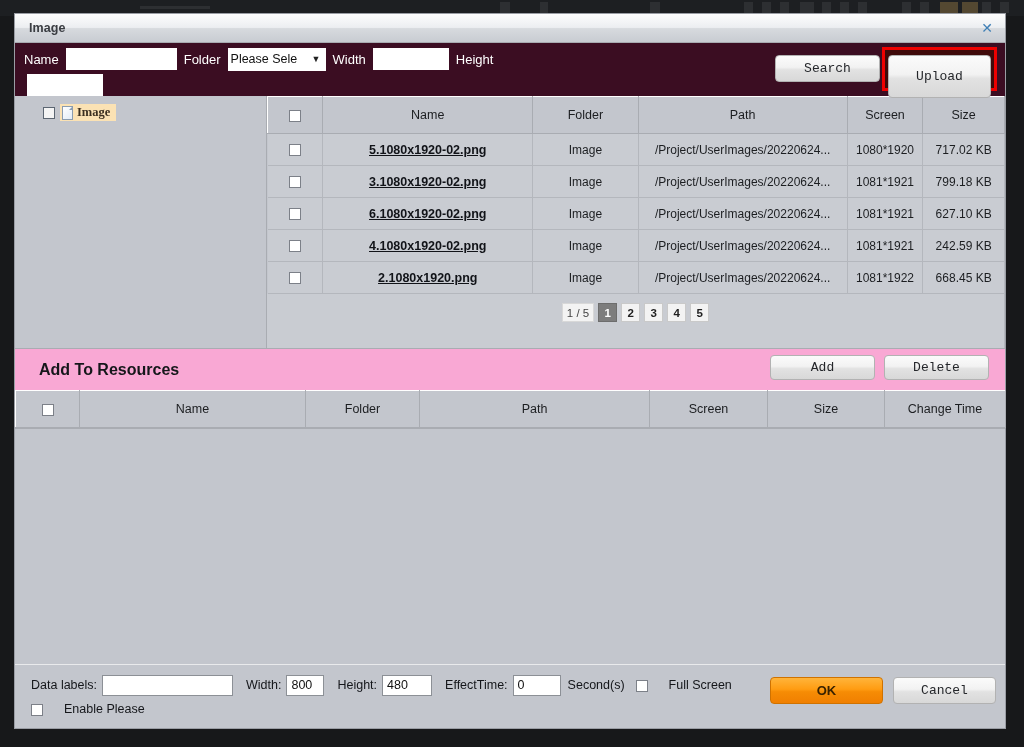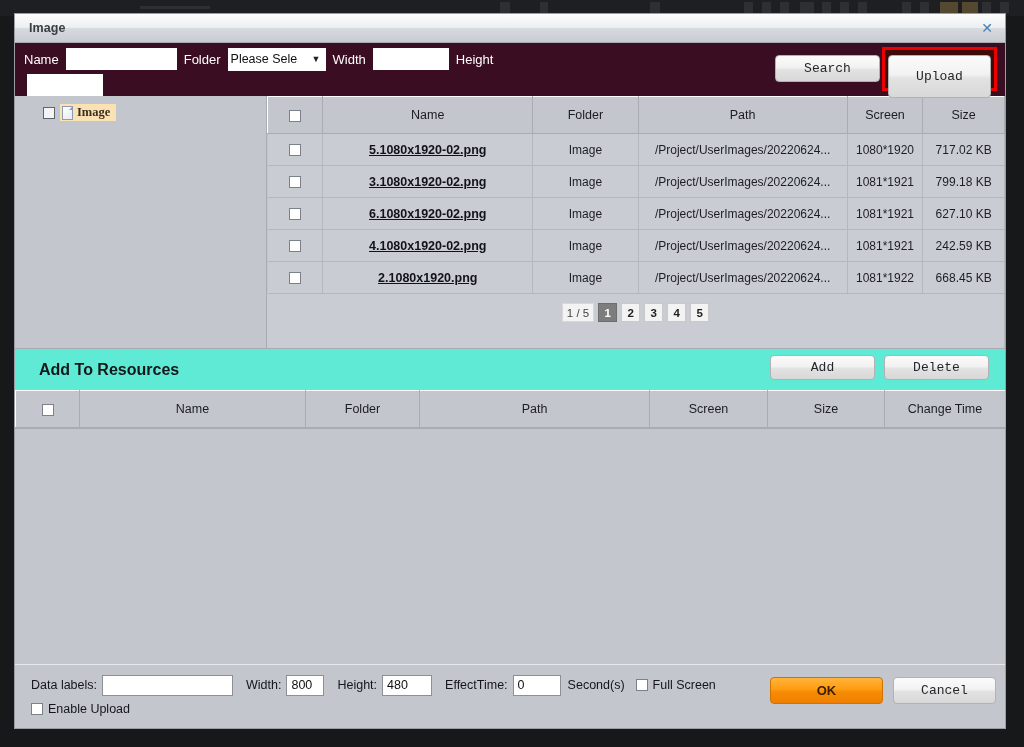--- a/index.html
+++ b/index.html
@@ -209,21 +209,21 @@
     padding: 0 4px; cursor: pointer; font-weight: bold;
   }
   .pg.info { font-weight: normal; color: #444; border-color: #d8d8d8; }
   .pg.active { background: #7d7d7d; color: #ffffff; border-color: #6d6d6d; }
 
   
   #res-header {
     flex: 0 0 41px;
     display: flex; align-items: center;
     padding: 0 16px 0 24px;
-    background: #5eead4;
+    background: #f9a8d4;
     position: relative;
   }
   #res-header .h2 { font-size: 16px; font-weight: bold; color: #15171a; }
   #res-header .btns { position: absolute; right: 16px; top: 6px; display: flex; gap: 9px; }
   #res-header .btns .gbtn { width: 105px; height: 25px; }
 
   #res-table-wrap { flex: 1; display: flex; flex-direction: column; background: #c3c6cd; }
   #res-empty { flex: 1; background: #c3c6cd; border-top: 1px solid #a9acb2; }
 
   
@@ -243,21 +243,21 @@
     background: #ffffff; border: 1px solid #8c9096;
     height: 21px; font-size: 12.5px; color: #111;
     padding: 0 4px; outline: none;
     font-family: "Liberation Sans", sans-serif;
   }
   #datalabels-input { width: 131px; }
   #bwidth-input { width: 38px; }
   #bheight-input { width: 50px; }
   #effect-input { width: 48px; }
   .gap { width: 13px; }
-  .chk-wrap { display: inline-flex; align-items: center; gap: 5px; cursor: pointer; }
+  .chk-wrap { display: inline-flex; align-items: flex-end; gap: 21px; cursor: pointer; }
   #bottombar .row2 {
     margin-top: 6px; display: flex; align-items: center;
     font-size: 12.5px; color: #14161a;
   }
   #btn-ok {
     position: absolute; right: 122px; top: 12px;
     width: 113px; height: 27px;
     background: linear-gradient(to bottom, #ffb43a 0%, #ff9c12 45%, #f68c05 55%, #f07f00 100%);
     border: 1px solid #cf7200; border-radius: 4px;
     color: #3a2200; font-size: 13px; font-weight: bold;
@@ -462,20 +462,20 @@
       <span class="flbl">Second(s)</span>
       <span class="gap" style="width:6px"></span>
       <span class="chk-wrap">
         <span class="cbx"></span>
         <span>Full Screen</span>
       </span>
     </div>
     <div class="row2">
       <span class="chk-wrap">
         <span class="cbx"></span>
-        <span>Enable Upload</span>
+        <span>Enable Please</span>
       </span>
     </div>
     <div id="btn-ok">OK</div>
     <div id="btn-cancel" class="gbtn">Cancel</div>
   </div>
 
 </div>
 
 </body></html>

